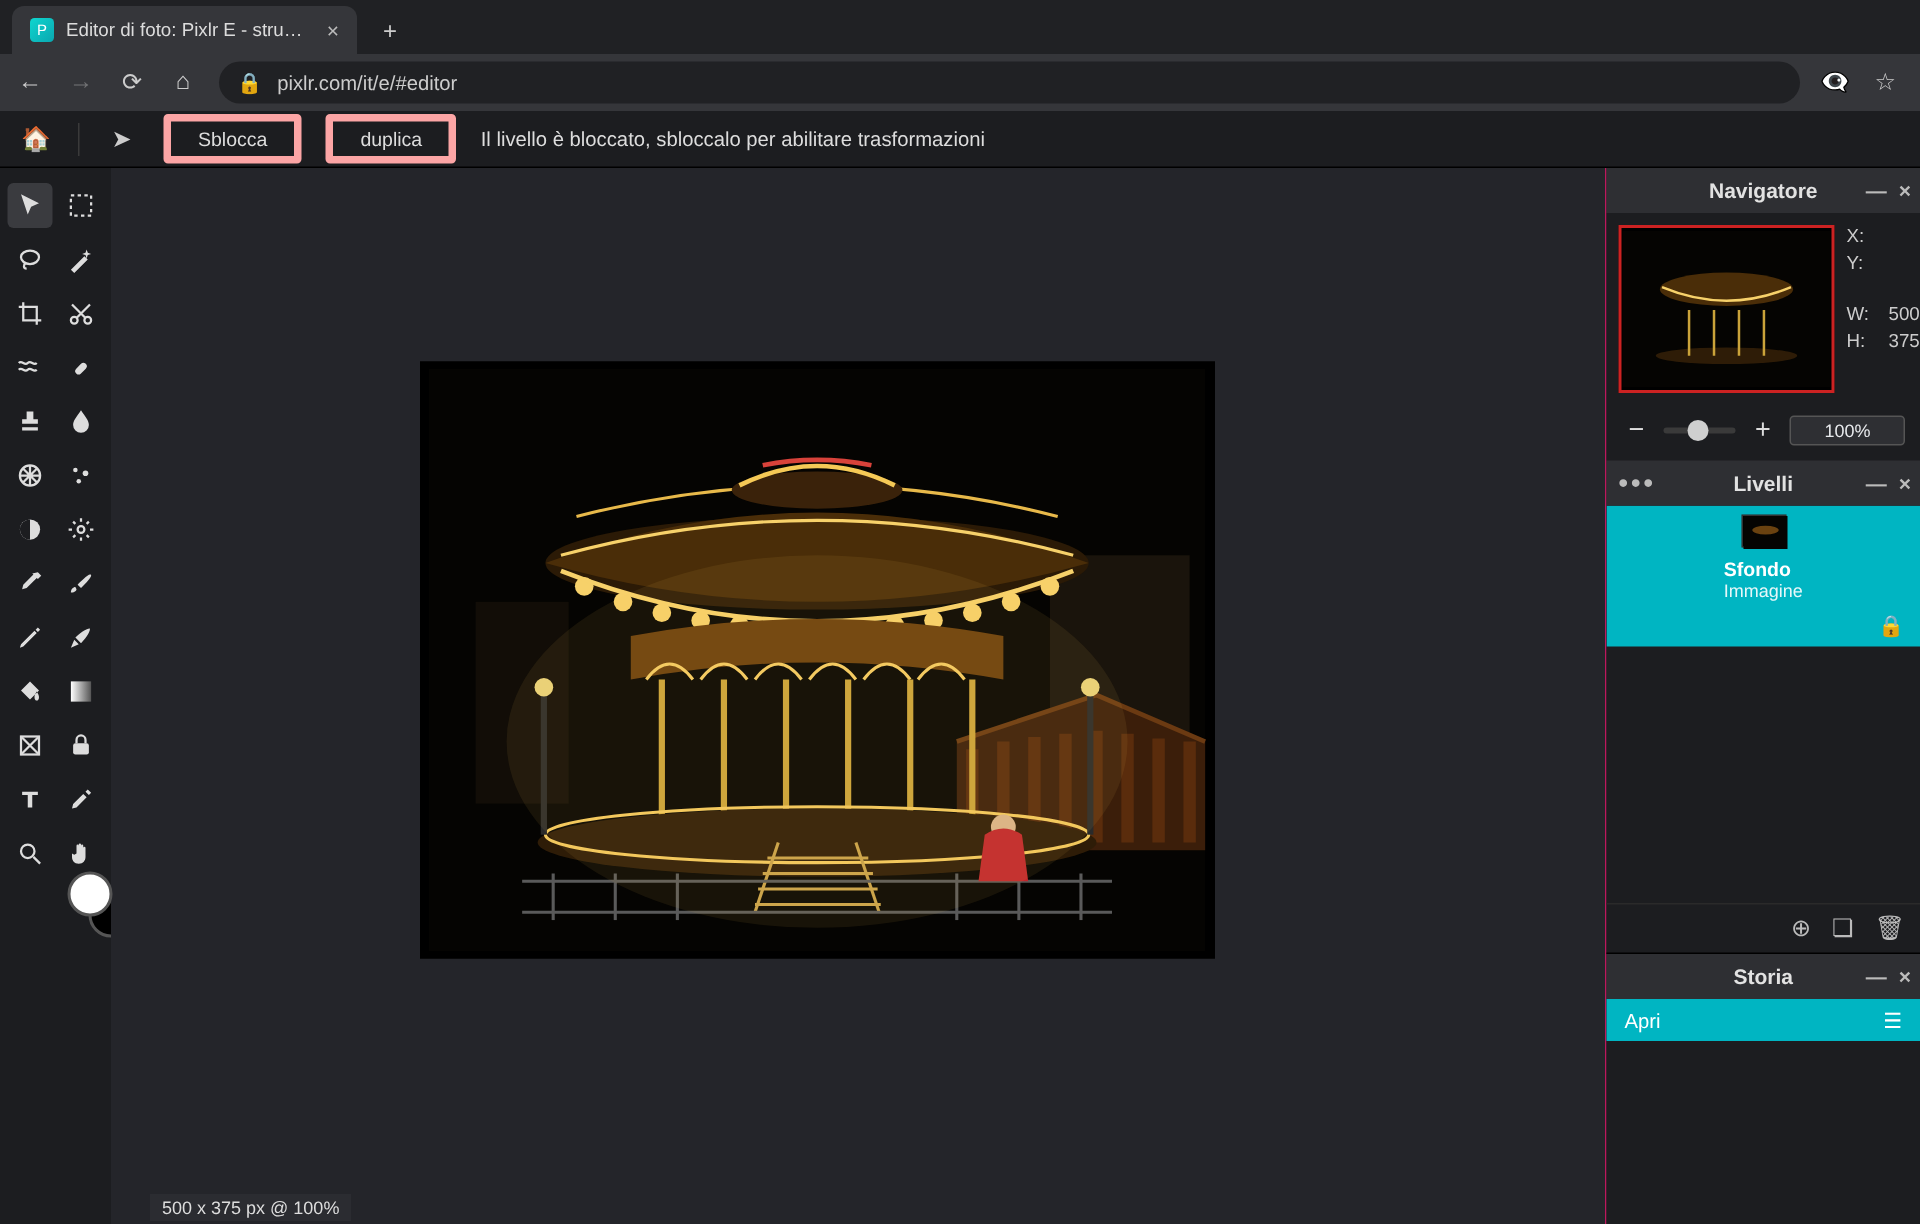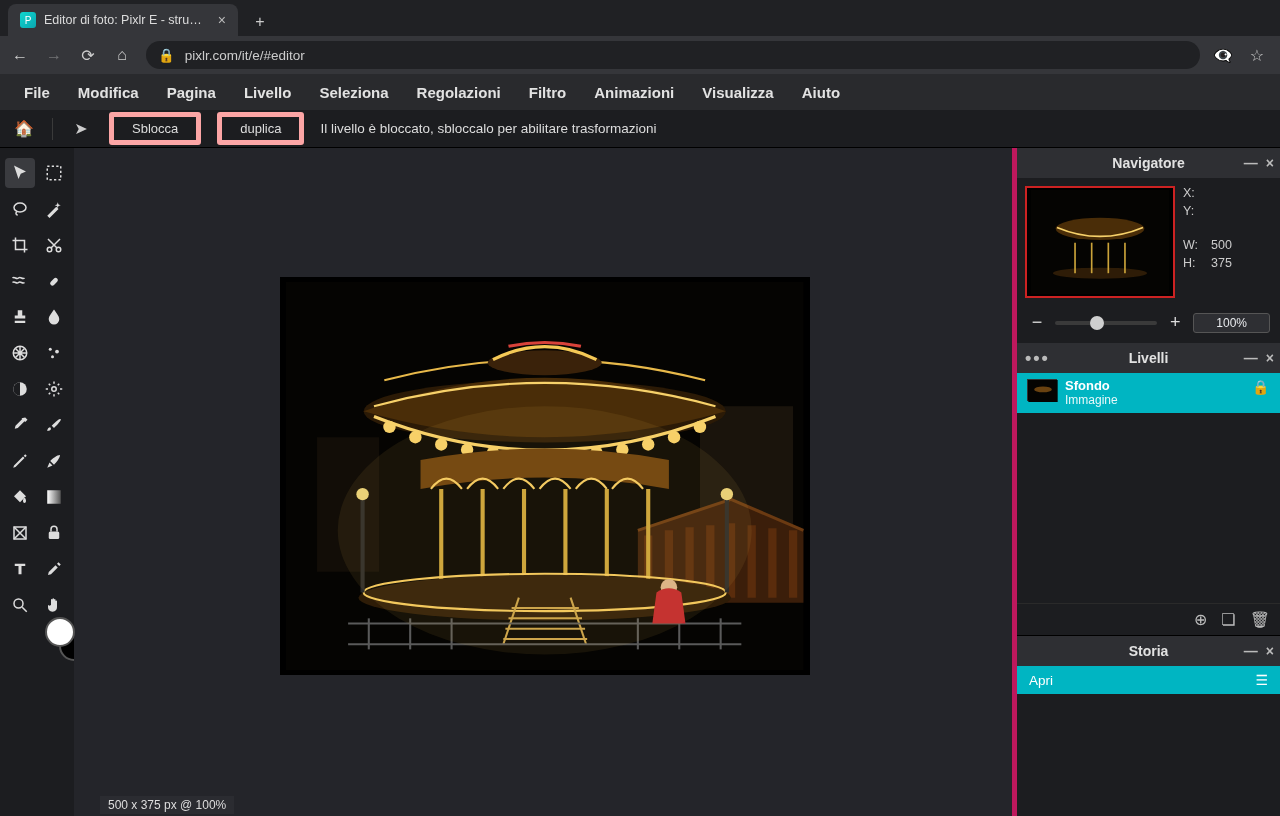--- a/index.html
+++ b/index.html
@@ -58,40 +58,40 @@
   
   .canvaswrap{flex:1;position:relative;background:#24252a;overflow:hidden;}
   .artboard{position:absolute;left:206px;top:129px;width:530px;height:398px;background:#000;border:1px solid #000;display:flex;align-items:center;justify-content:center;}
   .carousel{width:98%;height:auto;}
   .statusbar{position:absolute;left:26px;bottom:2px;font-size:12px;color:#ddd;background:#2b2c31;padding:2px 8px;margin-top:47px;}
 
   
   .carousel{display:block;}
 
   
-  .panels{width:268px;background:#1c1d20;display:flex;flex-direction:column;border-left:5px solid #be185d;}
+  .panels{width:210px;background:#1c1d20;display:flex;flex-direction:column;border-left:1px solid #be185d;}
   .phead{display:flex;align-items:center;justify-content:center;position:relative;height:30px;background:#2e2f33;font-size:14px;font-weight:700;color:#e2e2e2;}
   .phead .pright{position:absolute;right:6px;top:0;height:100%;display:flex;align-items:center;gap:8px;color:#bbb;font-size:14px;}
   .phead .pleft{position:absolute;left:8px;color:#bbb;font-size:18px;letter-spacing:2px;}
 
   
   .navbody{padding:8px;display:flex;gap:8px;background:#1c1d20;}
   .navthumb{width:150px;height:112px;border:2px solid #c22;background:#000;display:flex;align-items:center;justify-content:center;}
   .navinfo{flex:1;font-size:12.5px;color:#ccc;}
   .navinfo div{display:flex;gap:8px;margin-bottom:4px;}
   .navinfo .lab{width:20px;}
   .zoomrow{display:flex;align-items:center;gap:8px;padding:6px 10px 10px;background:#1c1d20;}
   .zoomrow .track{flex:1;height:4px;background:#3a3a3a;border-radius:2px;position:relative;}
   .zoomrow .thumb{position:absolute;left:34%;top:-5px;width:14px;height:14px;border-radius:50%;background:#cfcfcf;}
   .zbtn{width:20px;text-align:center;color:#ddd;font-size:18px;}
   .zbadge{border:1px solid #555;border-radius:3px;padding:2px 22px;font-size:12px;background:#2e2f33;}
 
   
   .layerbody{flex:1;background:#1c1d20;overflow:auto;}
-  .layer{display:flex;gap:8px;padding:6px 10px;background:var(--teal);color:#fff;}
+  .layer{display:flex;align-items:center;gap:8px;padding:6px 10px;background:var(--teal);color:#fff;flex-direction:column;}
   .layer .lthumb{width:30px;height:22px;background:#000;border:1px solid #fff3;}
   .layer .lname{font-size:13px;font-weight:700;line-height:1.1;}
   .layer .ltype{font-size:12px;opacity:.9;}
   .layer .lock{margin-left:auto;font-size:14px;}
   .layerfoot{display:flex;justify-content:flex-end;gap:14px;padding:6px 10px;background:#1c1d20;color:#bbb;border-top:1px solid #2a2a2a;border-bottom:1px solid #000;}
 
   
   .histbody{background:#1c1d20;flex:0 0 150px;text-align:right;}
   .histitem{display:flex;align-items:center;justify-content:space-between;padding:6px 12px;background:var(--teal);color:#fff;font-size:13.5px;}
   .histitem .hicon{font-size:14px;}
@@ -120,32 +120,20 @@
     <span>pixlr.com/it/e/#editor</span>
   </div>
   <div class="omniright">
     <span>👁‍🗨</span>
     <span>☆</span>
   </div>
 </div>
 
 <div class="app">
 
-  <div class="menubar">
-    <span>File</span>
-    <span>Modifica</span>
-    <span>Pagina</span>
-    <span>Livello</span>
-    <span>Seleziona</span>
-    <span>Regolazioni</span>
-    <span>Filtro</span>
-    <span>Animazioni</span>
-    <span>Visualizza</span>
-    <span>Aiuto</span>
-  </div>
 
   <div class="optbar">
     <span class="home">🏠</span>
     <span class="sep"></span>
     <span class="cursor">➤</span>
     <button class="btnflat">Sblocca</button>
     <button class="btnflat">duplica</button>
     <span class="opttext">Il livello è bloccato, sbloccalo per abilitare trasformazioni</span>
   </div>
 

